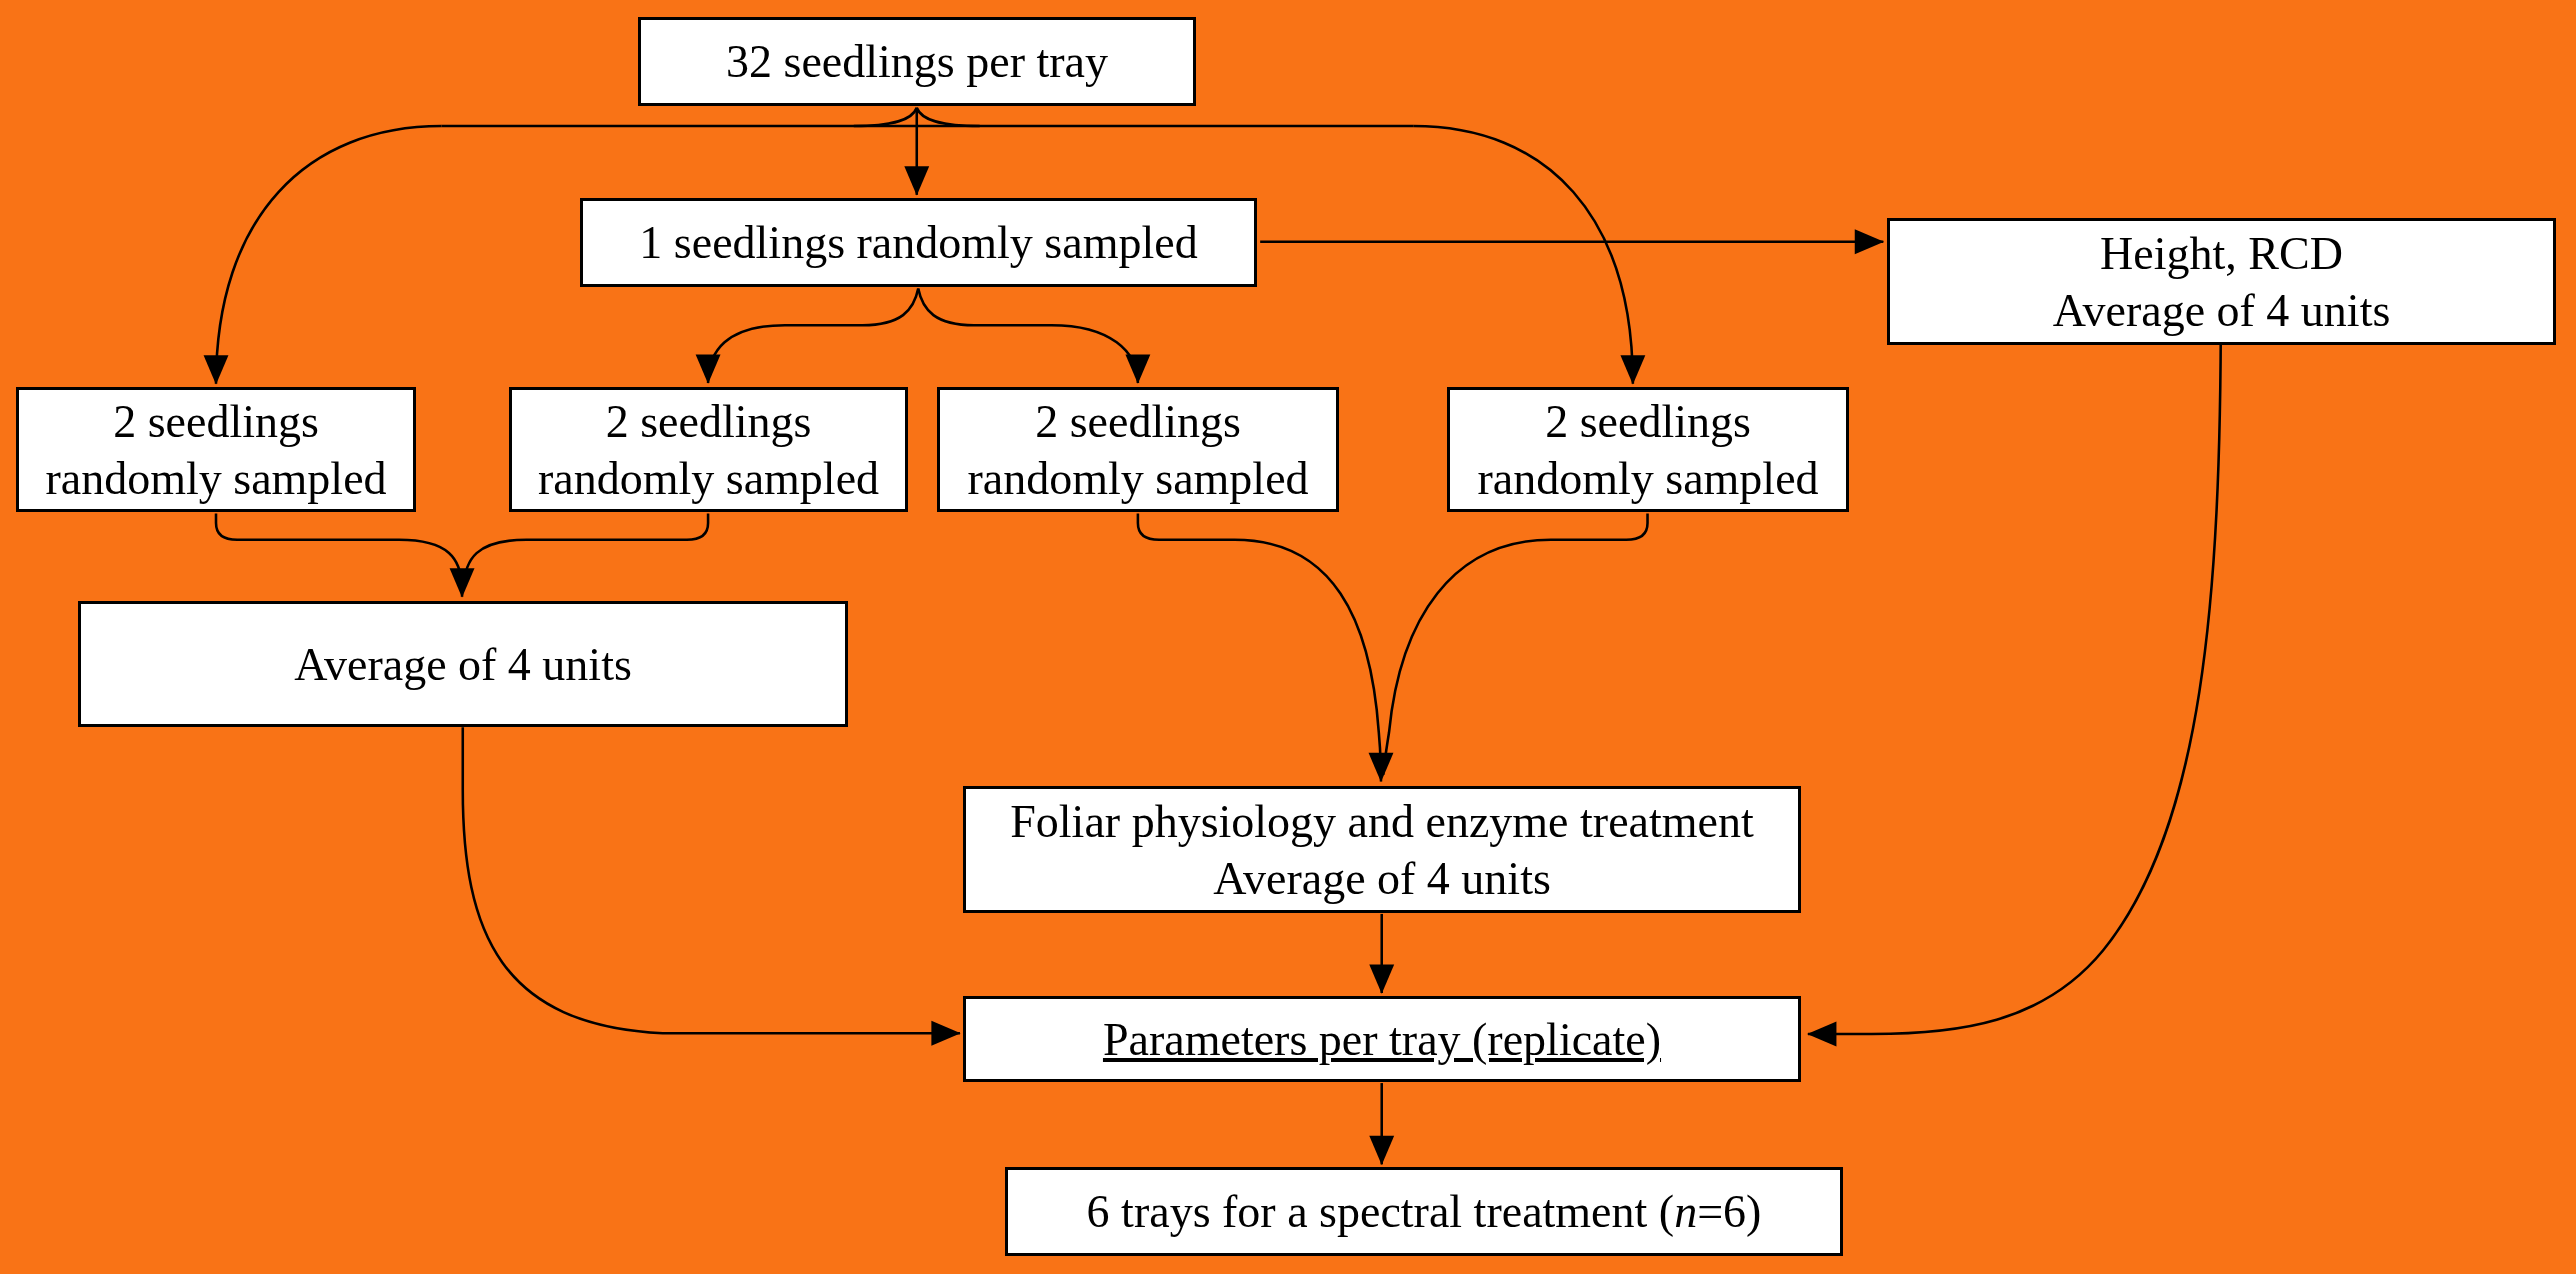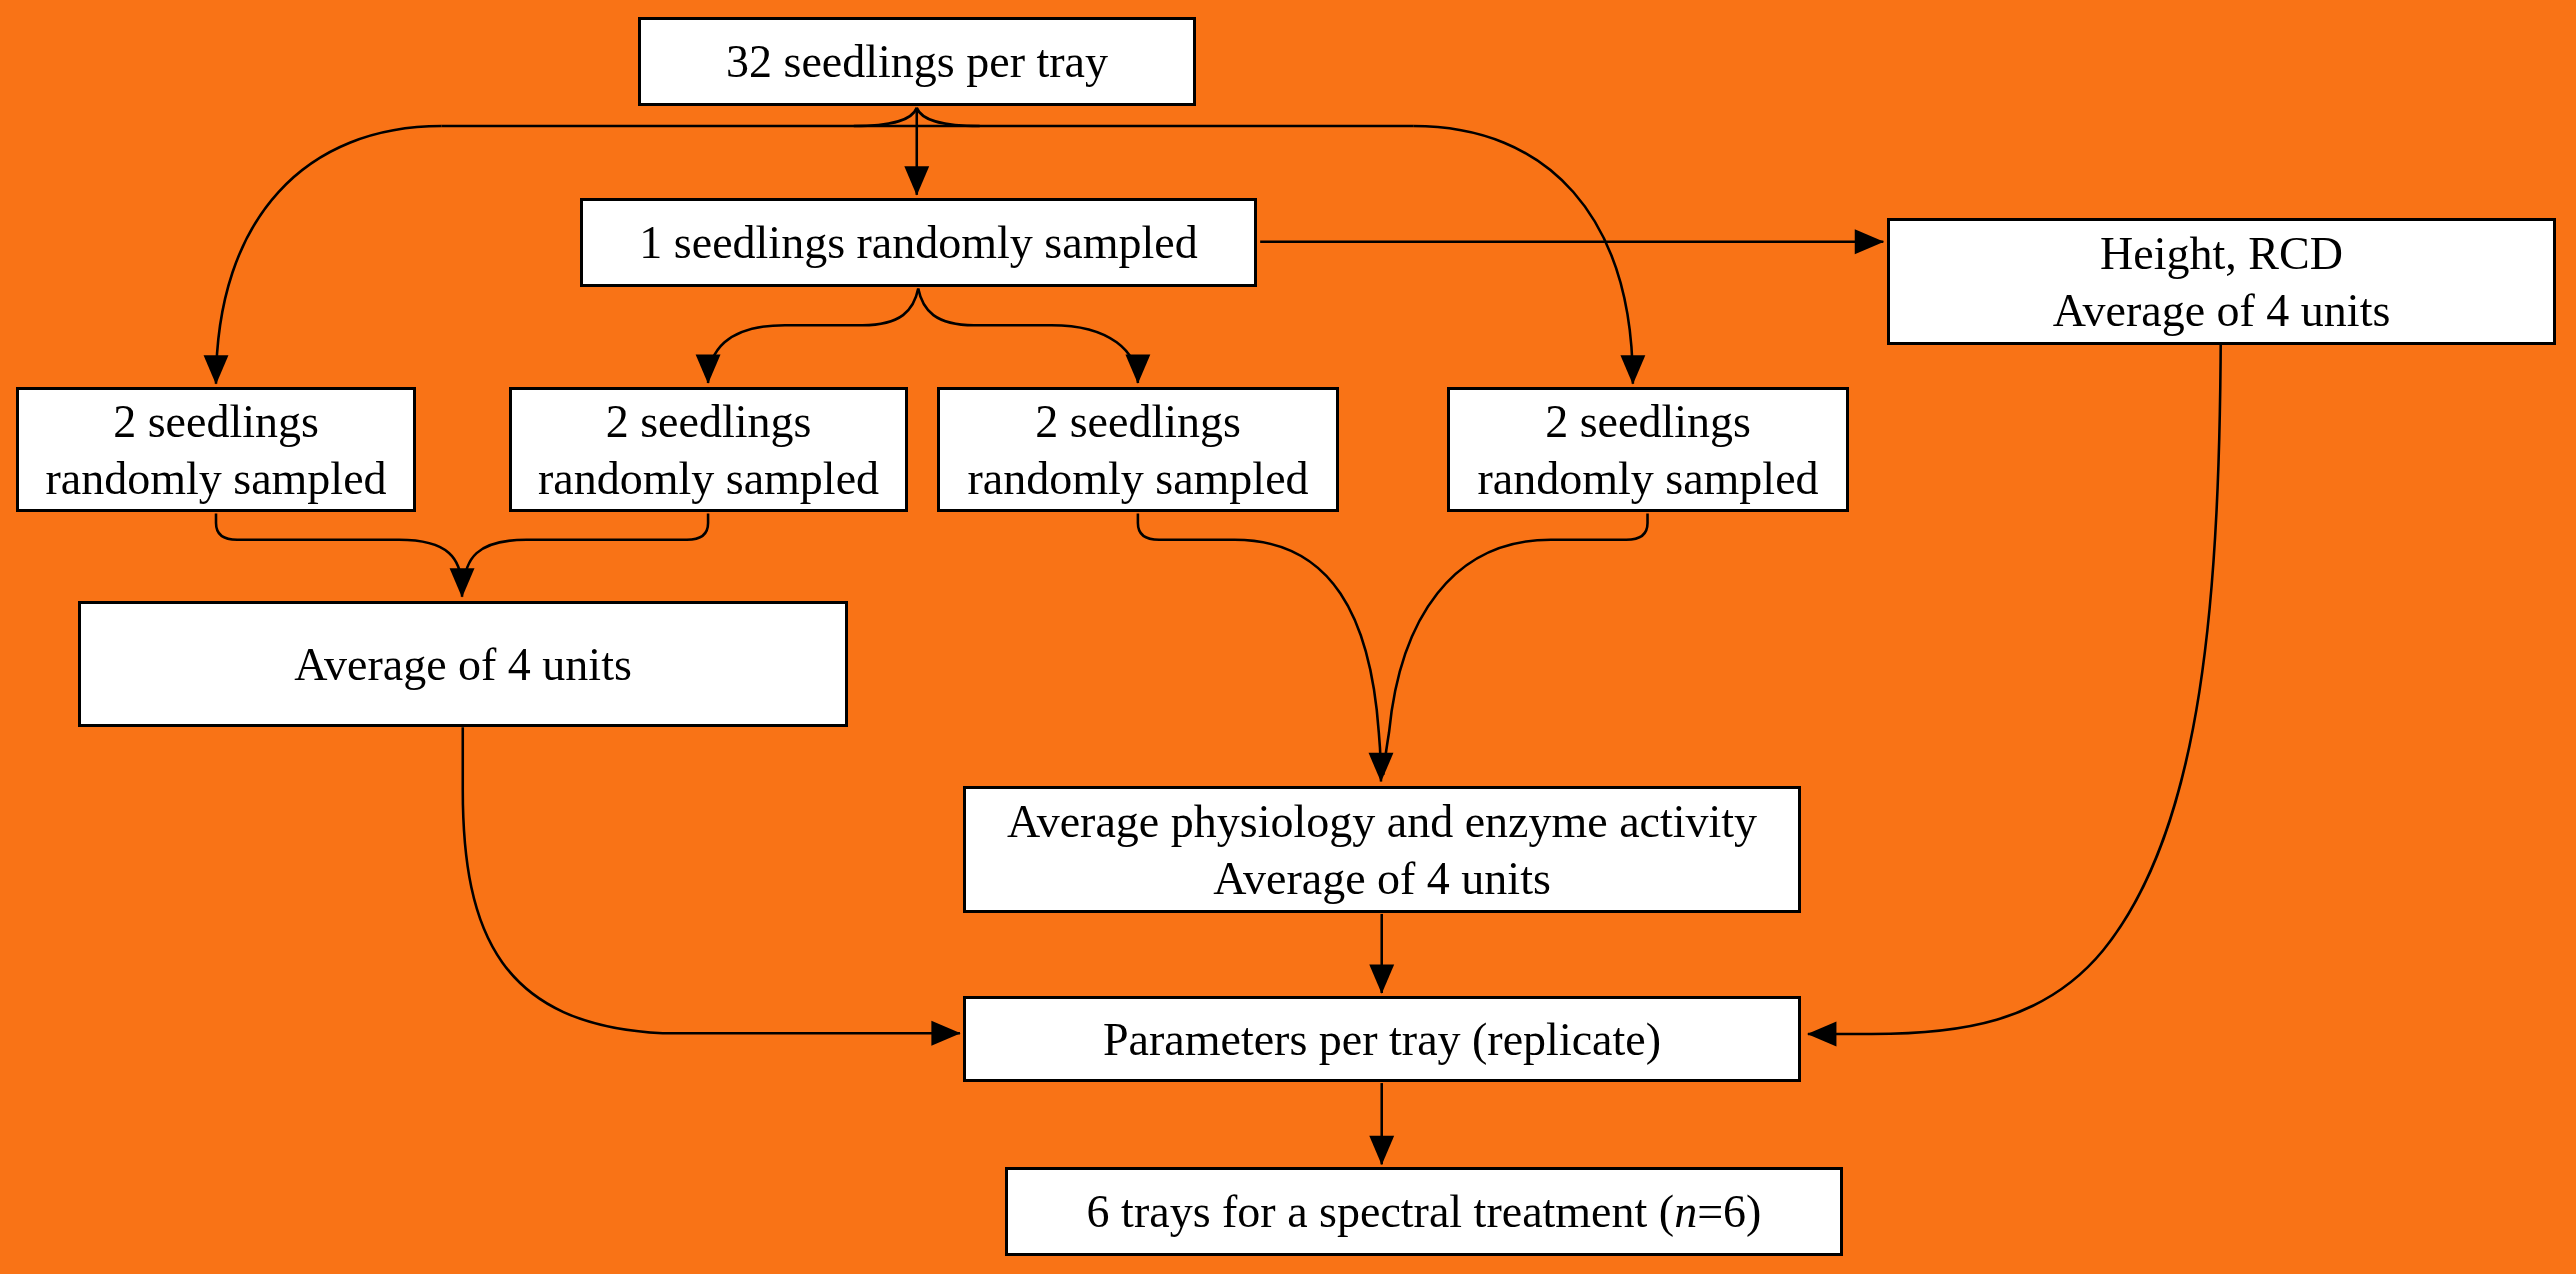--- a/index.html
+++ b/index.html
@@ -101,25 +101,25 @@
   <div class="node" style="left:1447px;top:387px;width:402px;height:125px;">
     <span>2 seedlings</span>
     <span>randomly sampled</span>
   </div>
 
   <div class="node" style="left:78px;top:601px;width:770px;height:126px;">
     <span>Average of 4 units</span>
   </div>
 
   <div class="node" style="left:963px;top:786px;width:838px;height:127px;">
-    <span>Average physiology and enzyme activity</span>
+    <span>Foliar physiology and enzyme treatment</span>
     <span>Average of 4 units</span>
   </div>
 
-  <div class="node" style="left:963px;top:996px;width:838px;height:86px;">
+  <div class="node" style="left:963px;top:996px;width:838px;height:86px;text-decoration:underline;">
     <span>Parameters per tray (replicate)</span>
   </div>
 
   <div class="node inline-label" style="left:1005px;top:1167px;width:838px;height:89px;">
     <span><span>6 trays for a spectral treatment (</span><span class="it">n</span><span>=6)</span></span>
   </div>
 
 </div>
 
 

